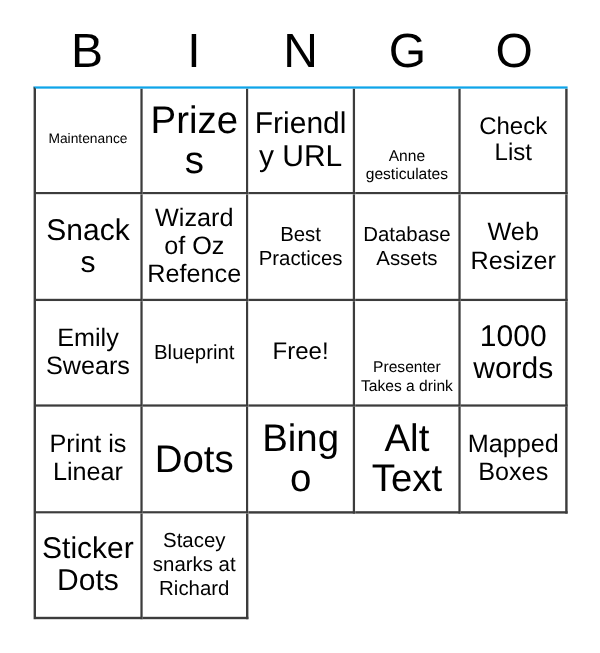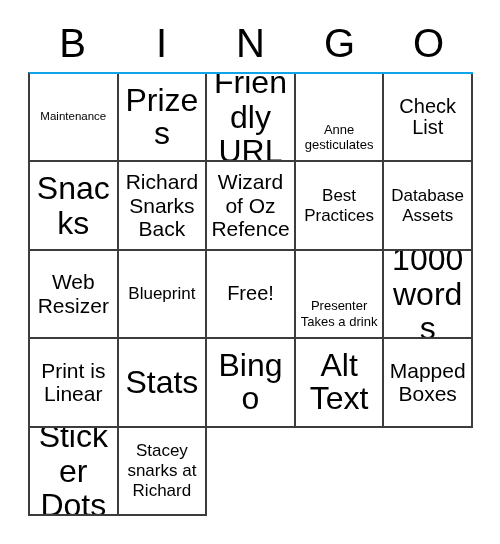--- a/index.html
+++ b/index.html
@@ -80,21 +80,21 @@
     line-height: 1.06;
     word-wrap: break-word;
     color: #000000;
   }
 
   
   .fs-xs .cell-text { font-size: 11.5px; line-height: 1.18; }
   .fs-s  .cell-text { font-size: 13px;   line-height: 1.20; margin-top: 40px; }
   .fs-m  .cell-text { font-size: 17px;   line-height: 1.16; }
   .fs-l  .cell-text { font-size: 21px;   line-height: 1.12; }
-  .fs-xl .cell-text { font-size: 32px;   line-height: 1.08; }
+  .fs-xl .cell-text { font-size: 25px;   line-height: 1.08; }
   .fs-2xl .cell-text{ font-size: 20px;   line-height: 1.06; }
   .fs-3xl .cell-text{ font-size: 32px;   line-height: 1.04; text-align: center; }
 </style>
 </head>
 <body>
 
 <div id="bingo-card">
 
   <div id="bingo-header">
     <div class="header-letter">B</div>
@@ -119,53 +119,53 @@
         <span class="cell-text">Anne gesticulates</span>
       </div>
     <div class="bingo-cell fs-2xl">
         <span class="cell-text">Check List</span>
       </div>
 
     <div class="bingo-cell fs-xl">
         <span class="cell-text">Snacks</span>
       </div>
     <div class="bingo-cell fs-l">
-        <span class="cell-text">Richard Snarks Back</span>
-      </div>
-    <div class="bingo-cell fs-l">
         <span class="cell-text">Wizard of Oz Refence</span>
       </div>
     <div class="bingo-cell fs-m">
         <span class="cell-text">Best Practices</span>
       </div>
     <div class="bingo-cell fs-m">
         <span class="cell-text">Database Assets</span>
       </div>
 
     <div class="bingo-cell fs-l">
         <span class="cell-text">Web Resizer</span>
+      </div>
+    <div class="bingo-cell fs-l">
+        <span class="cell-text">Emily Swears</span>
       </div>
     <div class="bingo-cell fs-m">
         <span class="cell-text">Blueprint</span>
       </div>
     <div class="bingo-cell fs-2xl">
         <span class="cell-text">Free!</span>
       </div>
 
     <div class="bingo-cell fs-s">
         <span class="cell-text">Presenter Takes a drink</span>
       </div>
     <div class="bingo-cell fs-xl">
         <span class="cell-text">1000 words</span>
       </div>
     <div class="bingo-cell fs-l">
         <span class="cell-text">Print is Linear</span>
       </div>
     <div class="bingo-cell fs-3xl">
-        <span class="cell-text">Stats</span>
+        <span class="cell-text">Dots</span>
       </div>
     <div class="bingo-cell fs-3xl">
         <span class="cell-text">Bingo</span>
       </div>
 
     <div class="bingo-cell fs-3xl">
         <span class="cell-text">Alt Text</span>
       </div>
     <div class="bingo-cell fs-l">
         <span class="cell-text">Mapped Boxes</span>

